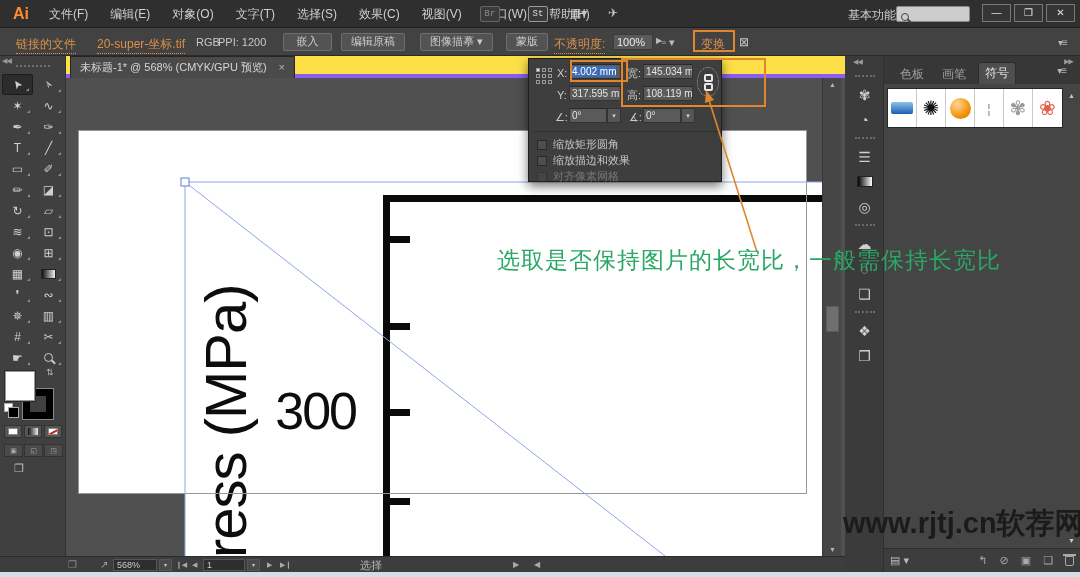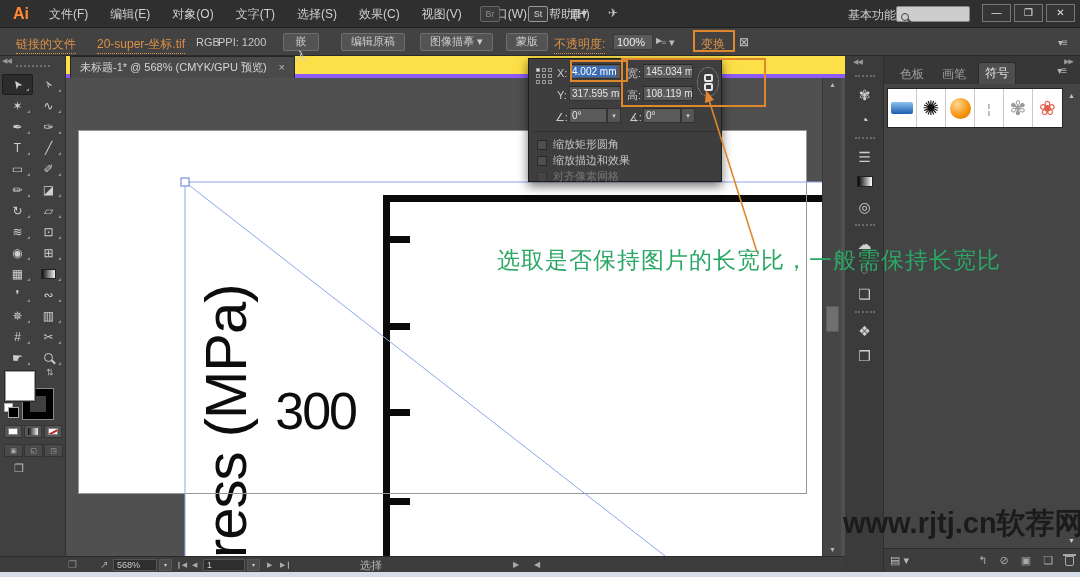--- a/index.html
+++ b/index.html
@@ -9,21 +9,21 @@
   .abs { position:absolute; }
 
   
   .menubar { position:absolute; left:0; top:0; width:1080px; height:28px;
              background:#2f2f2f; border-bottom:1px solid #1d1d1d; z-index:10; }
   .ai-logo { position:absolute; left:6px; top:3px; width:30px; height:22px;
              color:#ff8a33; font-weight:bold; font-size:16px; text-align:center; line-height:22px; }
   .menu-items { position:absolute; left:38px; top:0; height:28px; display:flex; }
   .menu-item { padding:0 11px; line-height:28px; font-size:12px; color:#cfcfcf; white-space:nowrap; }
   .mb-box { position:absolute; top:6px; height:16px; border:1px solid #666; background:#3a3a3a;
-            font-size:9px; line-height:14px; text-align:center; border-radius:2px; }
+            font-size:9px; line-height:14px; text-align:center; border-radius:2px;font-family:Liberation Mono, monospace; }
   .mb-ic { position:absolute; top:6px; font-size:12px; color:#c5c5c5; }
   .mb-ws { position:absolute; left:848px; top:7px; font-size:12px; color:#cfcfcf; }
   .mb-ws .dd { font-size:8px; color:#aaa; margin-left:6px; }
   .mb-search { position:absolute; left:896px; top:6px; width:74px; height:16px;
                background:#cdcdcd; border-radius:2px; border:1px solid #888; }
   .mag { display:inline-block; position:relative; width:8px; height:8px;
          border:1.5px solid #444; border-radius:50%; margin:3px 0 0 4px; }
   .mag::after { content:''; position:absolute; width:5px; height:1.5px; background:#444;
                 right:-4px; bottom:-1px; transform:rotate(45deg); }
   .winbtn { position:absolute; top:4px; width:29px; height:18px; background:#353535;
@@ -240,21 +240,21 @@
     <div class="winbtn" style="left:982px;">—</div>
     <div class="winbtn" style="left:1014px;">❐</div>
     <div class="winbtn" style="left:1046px;">✕</div>
   </div>
 
   <div class="controlbar">
     <span class="cb-link" style="left:16px;">链接的文件</span>
     <span class="cb-link" style="left:97px;">20-super-坐标.tif</span>
     <span class="cb-text" style="left:196px;">RGB</span>
     <span class="cb-text" style="left:218px;">PPI: 1200</span>
-    <span class="cb-btn" style="left:283px;width:36px;text-align:center;">嵌入</span>
+    <span class="cb-btn" style="left:283px;width:49px;text-align:center;">嵌入</span>
     <span class="cb-btn" style="left:341px;">编辑原稿</span>
     <span class="cb-btn" style="left:420px;">图像描摹 ▾</span>
     <span class="cb-btn" style="left:506px;width:42px;text-align:center;">蒙版</span>
     <span class="cb-link" style="left:554px;">不透明度:</span>
     <span class="cb-input" style="left:613px;width:40px;">100%</span>
     <span class="cb-spin">▶</span>
     <span class="cb-style">▫ ▾</span>
     <span class="cb-transform">变换</span>
     <span class="cb-ftd">⊠</span>
     <span class="abs panel-menu-glyph" style="left:1058px;top:9px;">▾≡</span>

